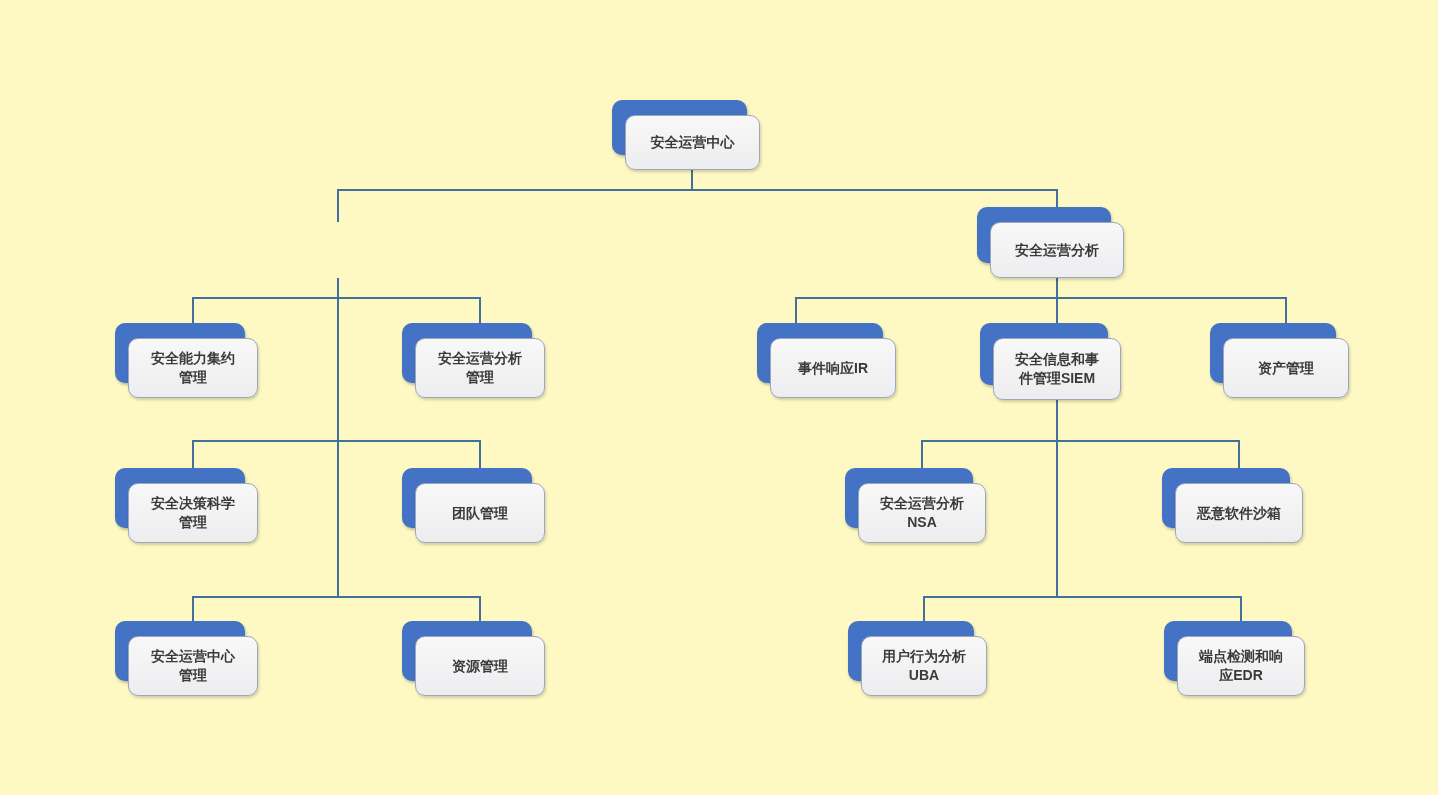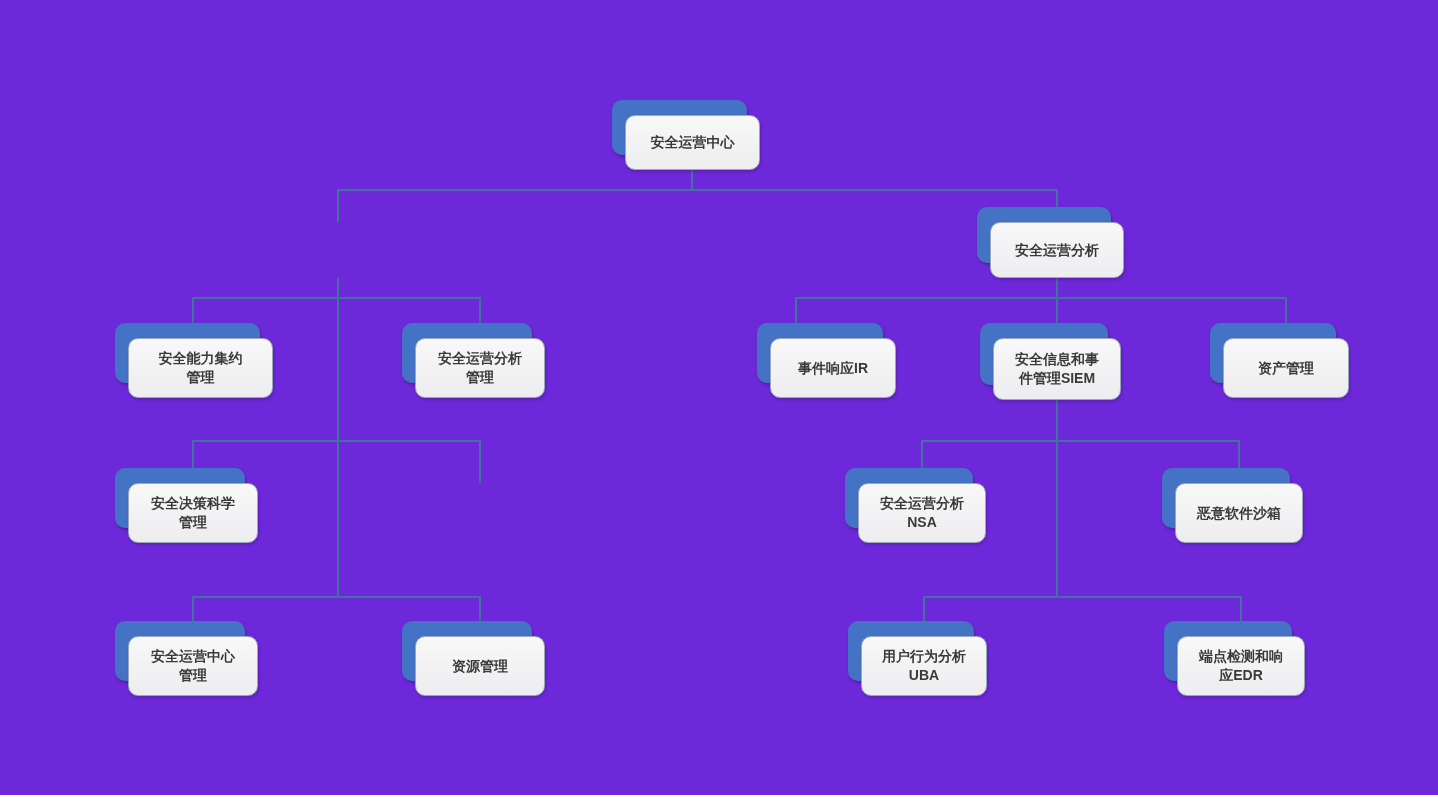--- a/index.html
+++ b/index.html
@@ -5,21 +5,21 @@
   html, body {
     margin: 0;
     padding: 0;
     background: #ffffff;
     font-family: "Liberation Sans", sans-serif;
   }
   #canvas {
     position: relative;
     width: 1438px;
     height: 795px;
-    background: #6d28d9;
+    background: #fef9c3;
     overflow: hidden;
   }
   #connector-layer {
     position: absolute;
     left: 0;
     top: 0;
     width: 1438px;
     height: 810px;
   }
   .node {
@@ -82,39 +82,45 @@
       <div class="card">
         <span class="label">安全运营中心</span>
       </div>
     </div>
     <div class="node" style="left: 990px; top: 222px; width: 134px; height: 56px;">
       <div class="shadow" style="background: rgb(68, 114, 196);"></div>
       <div class="card">
         <span class="label">安全运营分析</span>
       </div>
     </div>
-    <div class="node" style="left: 128px; top: 338px; width: 130px; height: 60px; padding-left: 15px;">
+    <div class="node" style="left: 128px; top: 338px; width: 130px; height: 60px;">
       <div class="shadow" style="background: rgb(68, 114, 196);"></div>
       <div class="card">
         <span class="label">安全能力集约
 管理</span>
       </div>
     </div>
     <div class="node" style="left: 415px; top: 338px; width: 130px; height: 60px;">
       <div class="shadow" style="background: rgb(68, 114, 196);"></div>
       <div class="card">
         <span class="label">安全运营分析
 管理</span>
       </div>
     </div>
     <div class="node" style="left: 128px; top: 483px; width: 130px; height: 60px;">
       <div class="shadow" style="background: rgb(68, 114, 196);"></div>
       <div class="card">
         <span class="label">安全决策科学
 管理</span>
+      </div>
+    </div>
+    <div class="node" style="left: 415px; top: 483px; width: 130px; height: 60px;">
+      <div class="shadow" style="background: rgb(68, 114, 196);"></div>
+      <div class="card">
+        <span class="label">团队管理</span>
       </div>
     </div>
     <div class="node" style="left: 128px; top: 636px; width: 130px; height: 60px;">
       <div class="shadow" style="background: rgb(68, 114, 196);"></div>
       <div class="card">
         <span class="label">安全运营中心
 管理</span>
       </div>
     </div>
     <div class="node" style="left: 415px; top: 636px; width: 130px; height: 60px;">

